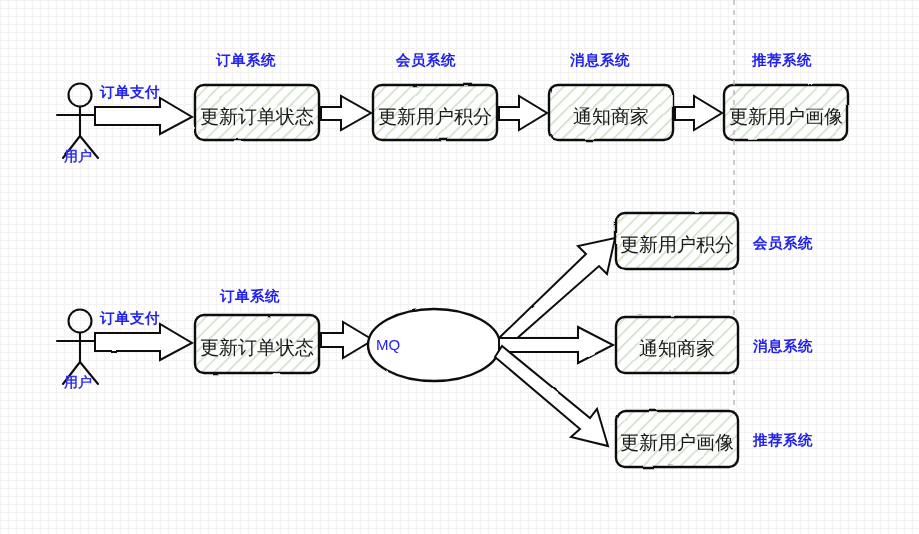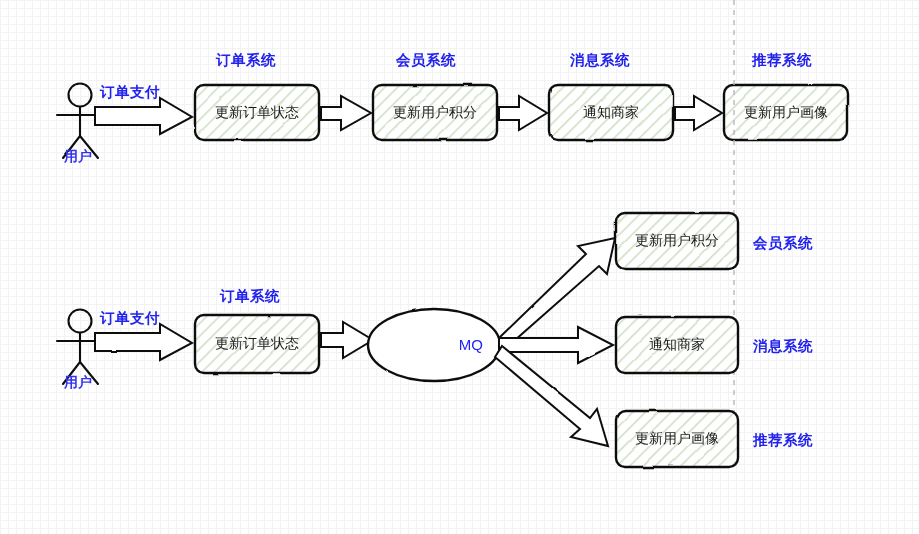--- a/index.html
+++ b/index.html
@@ -41,21 +41,21 @@
     position: absolute;
     color: #3333ee;
     font-weight: bold;
     font-size: 14px;
     white-space: nowrap;
     font-family: "Liberation Sans", "DejaVu Sans", sans-serif;
   }
   .boxtext {
     position: absolute;
     color: #1a1a1a;
-    font-size: 14px;
+    font-size: 19px;
     white-space: nowrap;
     text-align: center;
     font-family: "Liberation Sans", "DejaVu Sans", sans-serif;
   }
   .mqtext {
     position: absolute;
     color: #2222ff;
     font-size: 15px;
     white-space: nowrap;
     font-family: "Liberation Sans", "DejaVu Sans", sans-serif;
@@ -182,21 +182,21 @@
   <div class="boxtext" style="left:373px; top:104px; width:124px;">更新用户积分</div>
   <div class="boxtext" style="left:549px; top:104px; width:124px;">通知商家</div>
   <div class="boxtext" style="left:724px; top:104px; width:124px;">更新用户画像</div>
 
   <div class="lbl" style="left:220px; top:287px;">订单系统</div>
   <div class="lbl" style="left:100px; top:309px;">订单支付</div>
   <div class="lbl-actor" style="left:64px; top:374px;">用户</div>
 
   <div class="boxtext" style="left:195px; top:335px; width:124px;">更新订单状态</div>
 
-  <div class="mqtext" style="left:405px; top:336px; width:78px; text-align:right;">MQ</div>
+  <div class="mqtext" style="left:376px; top:336px; width:78px; text-align:left;">MQ</div>
 
   <div class="boxtext" style="left:616px; top:232px; width:122px;">更新用户积分</div>
   <div class="boxtext" style="left:616px; top:336px; width:122px;">通知商家</div>
   <div class="boxtext" style="left:616px; top:430px; width:122px;">更新用户画像</div>
 
   <div class="lbl" style="left:753px; top:234px;">会员系统</div>
   <div class="lbl" style="left:753px; top:337px;">消息系统</div>
   <div class="lbl" style="left:753px; top:431px;">推荐系统</div>
 
 </div>

